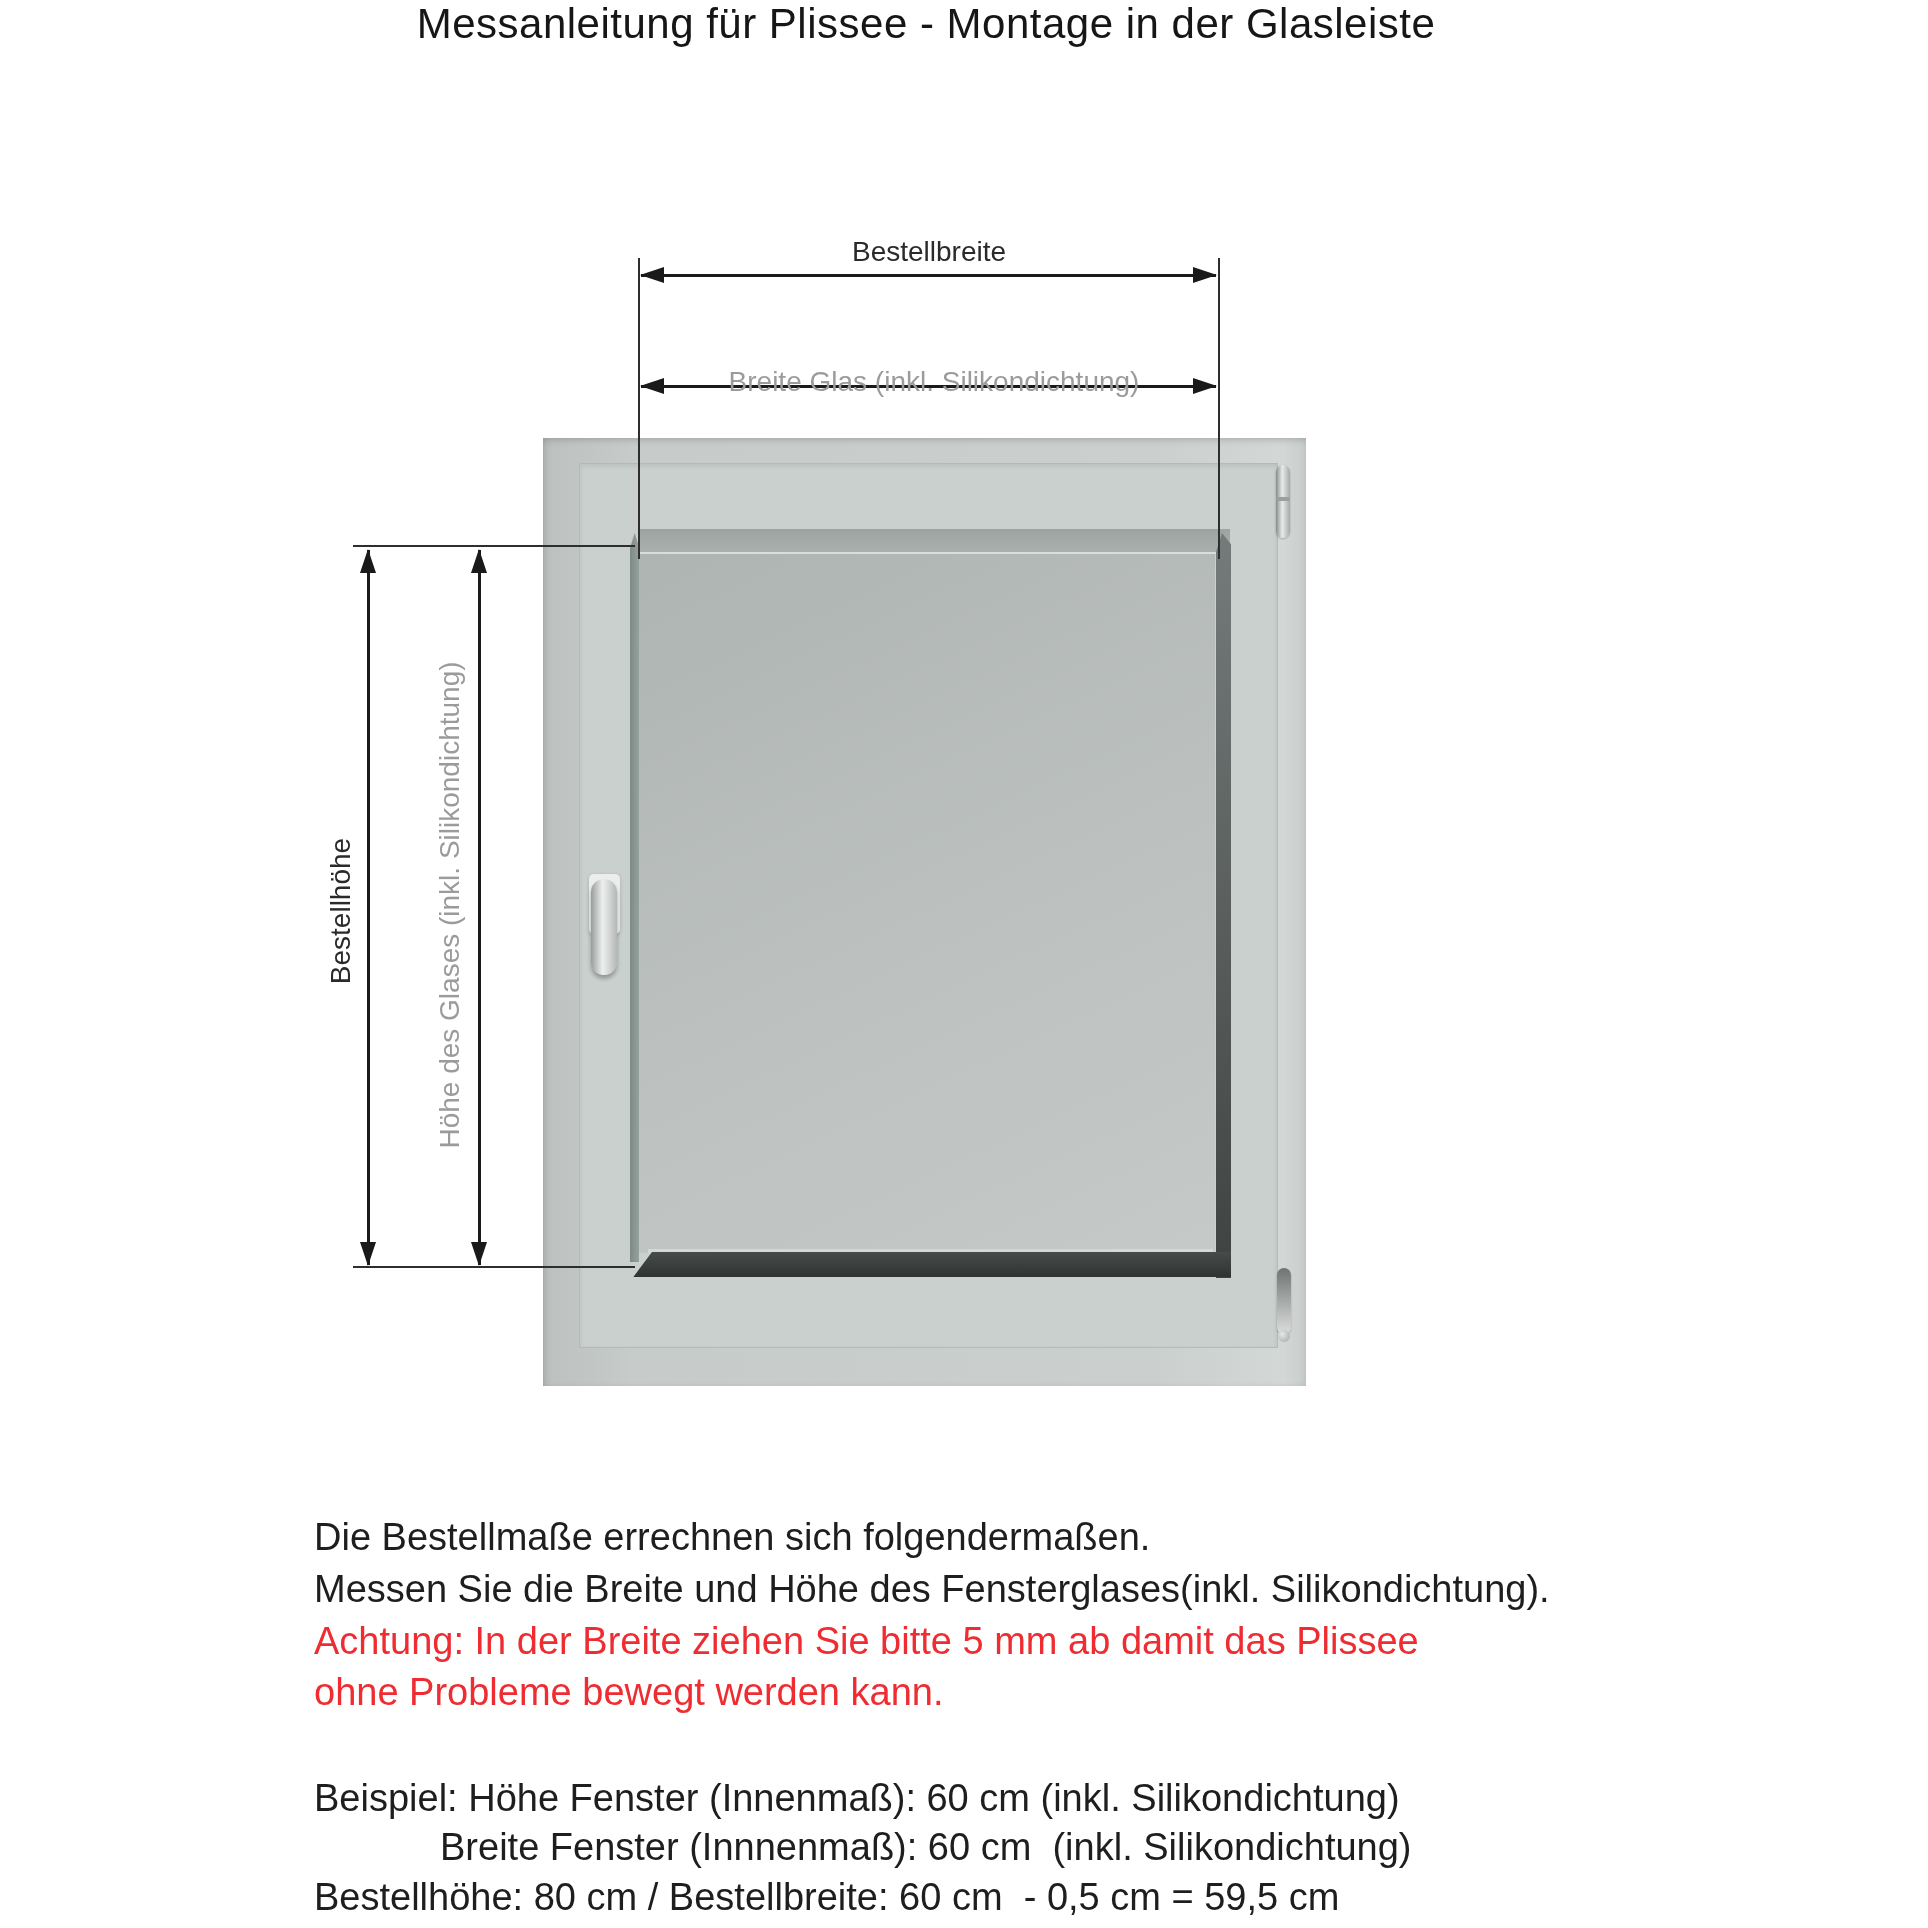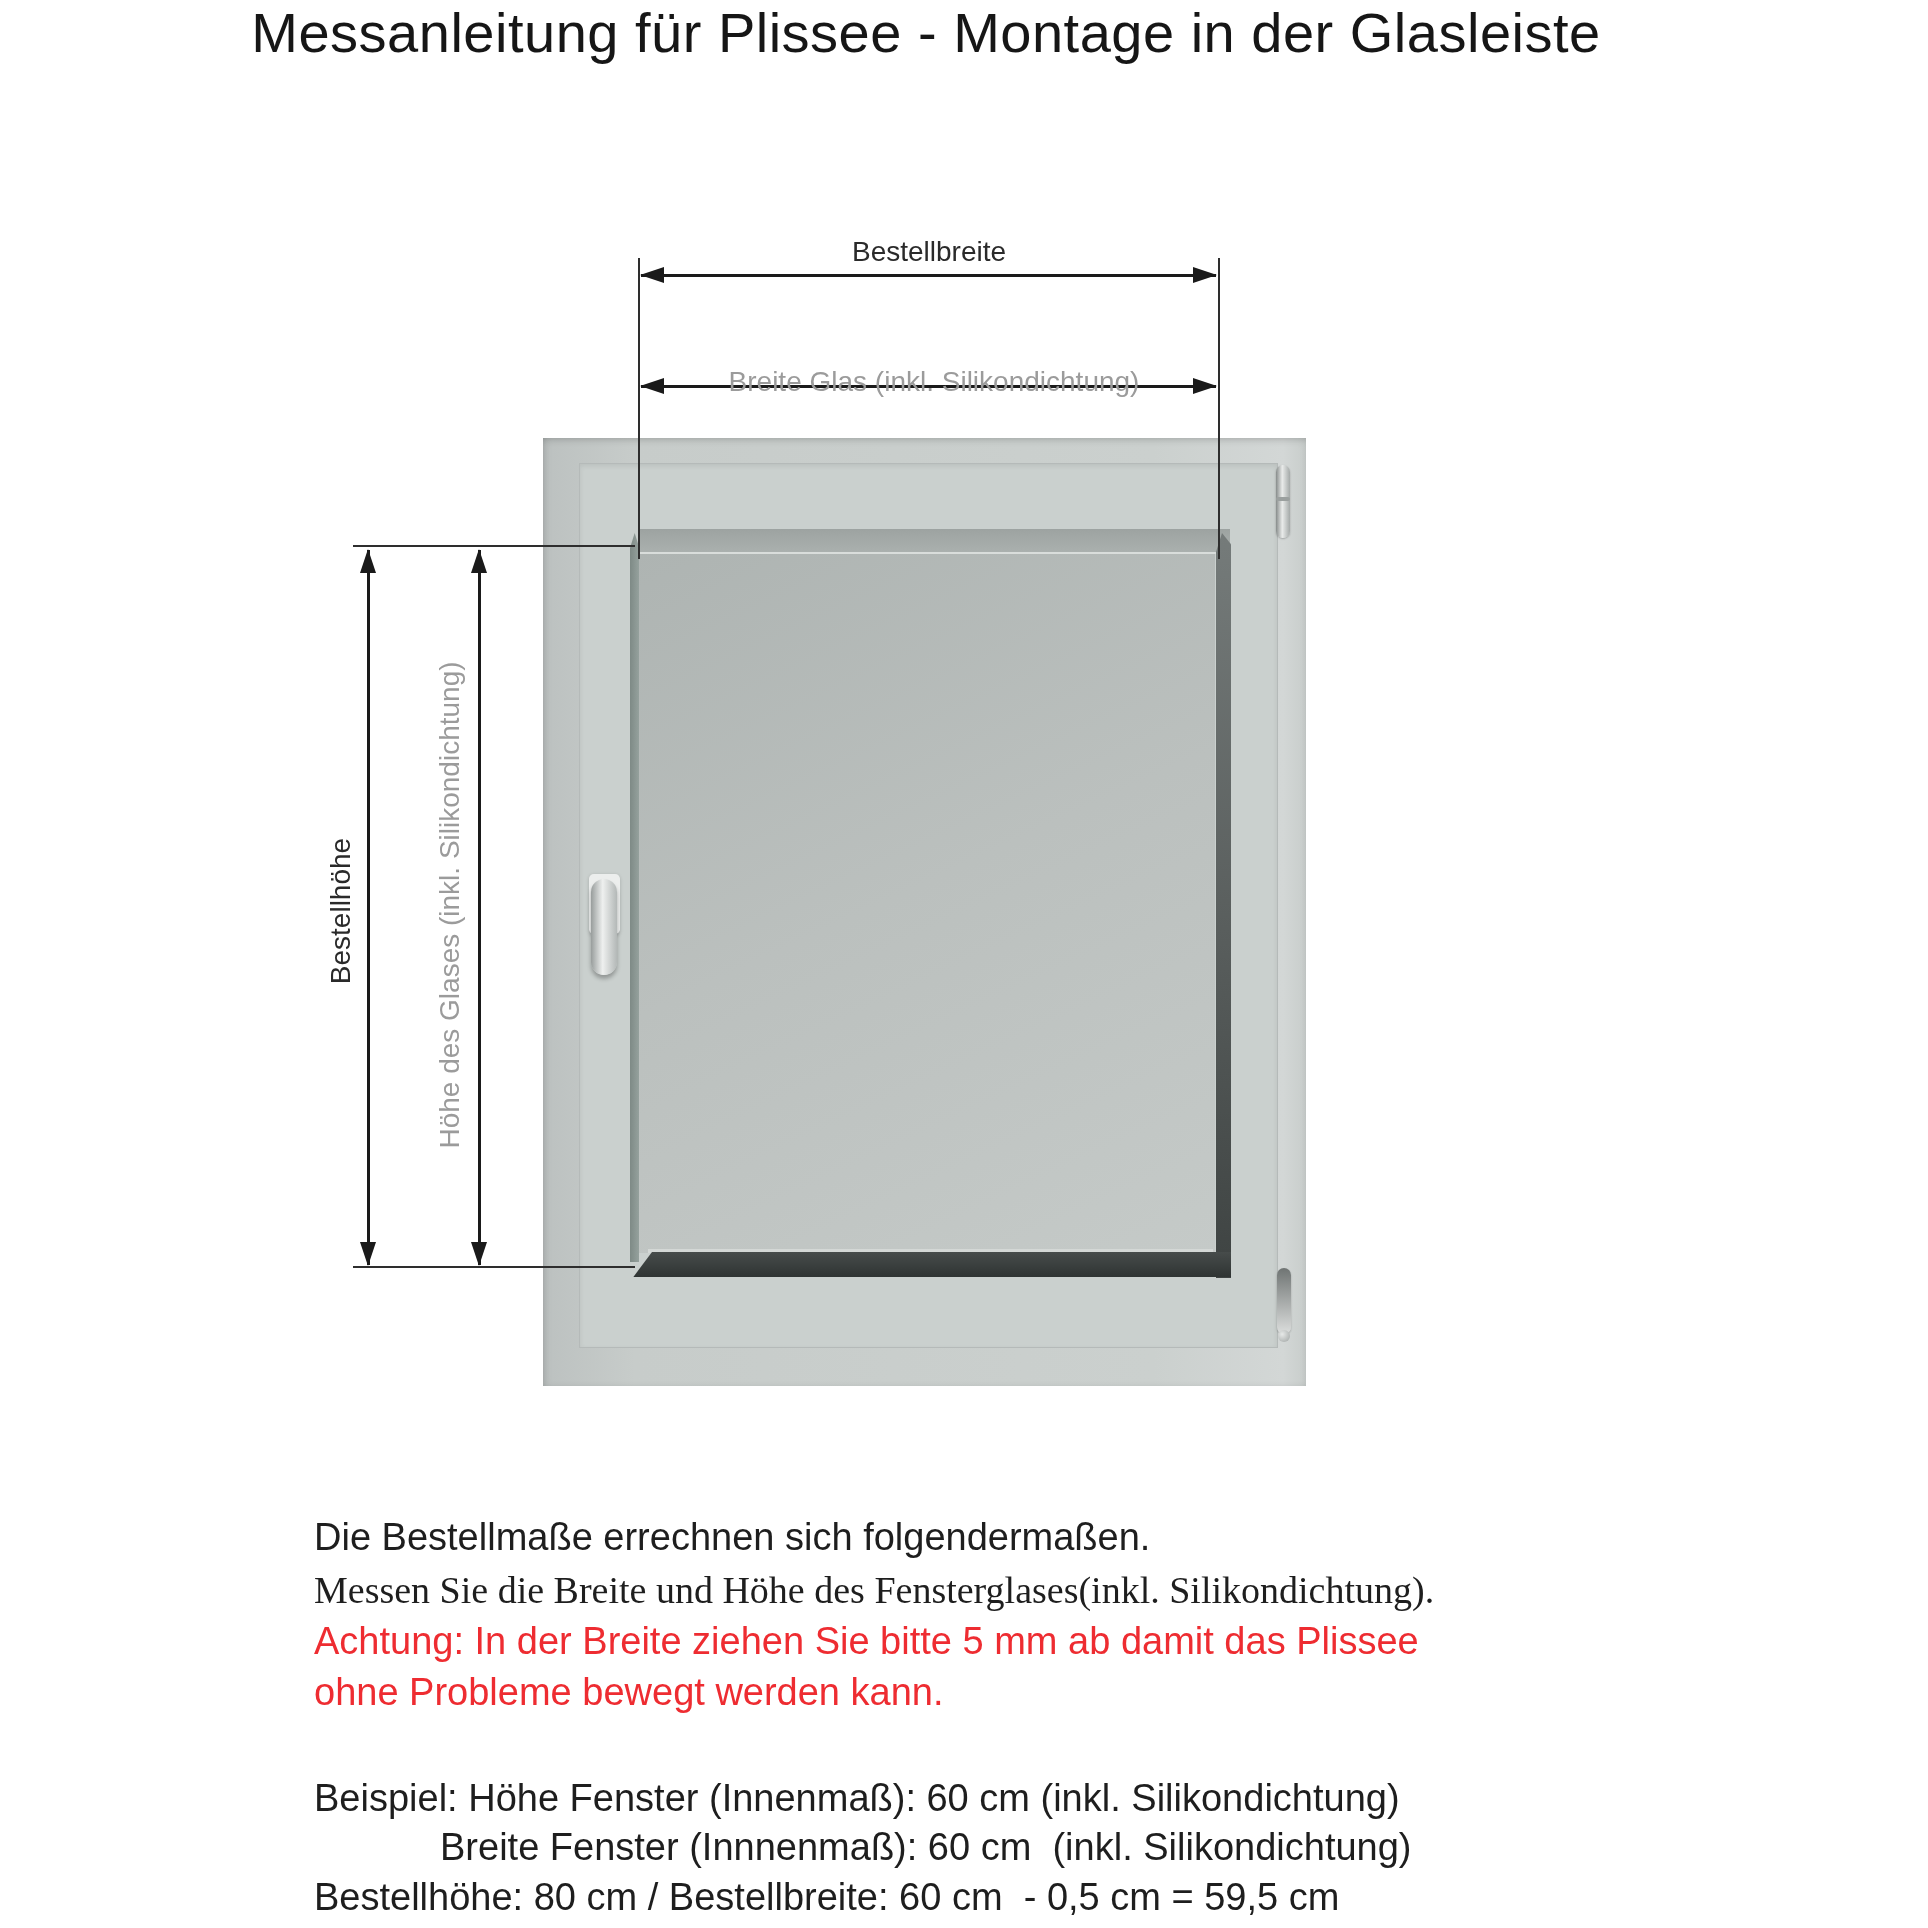--- a/index.html
+++ b/index.html
@@ -6,21 +6,21 @@
   body{
     width:1928px;height:1928px;position:relative;overflow:hidden;
     background:#ffffff;
     font-family:"Liberation Sans", sans-serif;
     color:var(--text, #1e1e1e);
   }
 
   
   .title{
     position:absolute;left:926px;top:0px;transform:translateX(-50%);
-    font-size:56px;letter-spacing:0.5px;white-space:nowrap;color:#161616;
+    font-size:42px;letter-spacing:0.5px;white-space:nowrap;color:#161616;
   }
 
   
   .meas-label{
     position:absolute;font-size:28px;white-space:nowrap;color:#2a2a2a;
   }
   .meas-label.gray{color:var(--label-gray,#9b9b9b);}
   .rot{transform:translate(-50%,-50%) rotate(-90deg);}
 
   
@@ -146,21 +146,21 @@
   <div class="varrow" style="left:478px;top:550px;height:715px;"></div>
 
   <div class="meas-label" style="left:929px;top:252px;transform:translate(-50%,-50%);">Bestellbreite</div>
   <div class="meas-label gray" style="left:934px;top:382px;transform:translate(-50%,-50%);">Breite Glas (inkl. Silikondichtung)</div>
   <div class="meas-label rot" style="left:341px;top:911px;">Bestellhöhe</div>
   <div class="meas-label gray rot" style="left:450px;top:905px;">Höhe des Glases (inkl. Silikondichtung)</div>
 </div>
 
 <div>
   <div class="txt" style="top:1516px;">Die Bestellmaße errechnen sich folgendermaßen.</div>
-  <div class="txt" style="top:1568px;font-family:Liberation Serif, serif;">Messen Sie die Breite und Höhe des Fensterglases(inkl. Silikondichtung).</div>
+  <div class="txt" style="top:1568px;">Messen Sie die Breite und Höhe des Fensterglases(inkl. Silikondichtung).</div>
   <div class="txt red" style="top:1620px;">Achtung: In der Breite ziehen Sie bitte 5 mm ab damit das Plissee</div>
   <div class="txt red" style="top:1671px;">ohne Probleme bewegt werden kann.</div>
 </div>
 
 <div>
   <div class="txt" style="top:1777px;">Beispiel: Höhe Fenster (Innenmaß): 60 cm (inkl. Silikondichtung)</div>
   <div class="txt" style="top:1826px;left:440px;">Breite Fenster (Innnenmaß): 60 cm  (inkl. Silikondichtung)</div>
   <div class="txt" style="top:1876px;">Bestellhöhe: 80 cm / Bestellbreite: 60 cm  - 0,5 cm = 59,5 cm</div>
 </div>
 

